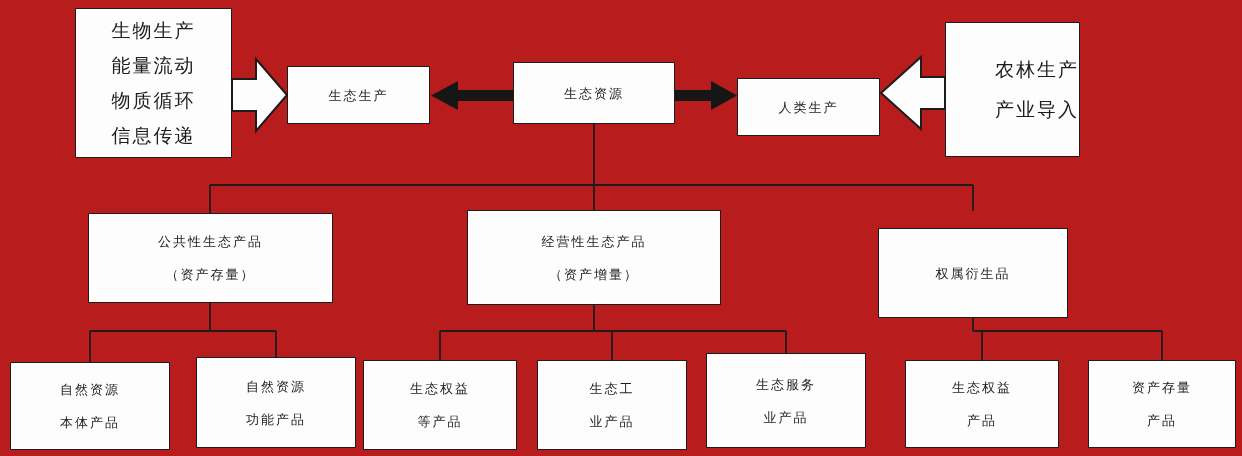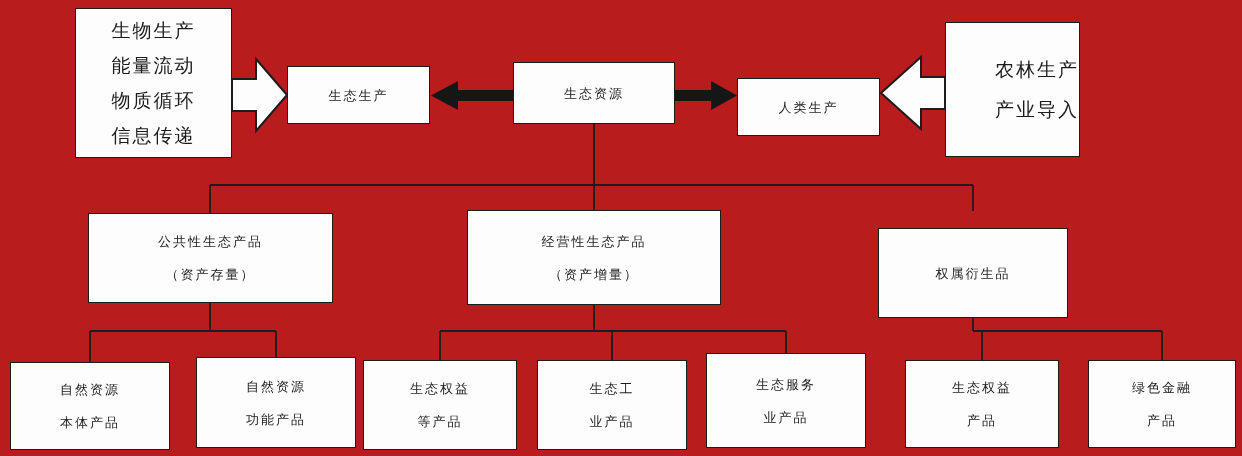--- a/index.html
+++ b/index.html
@@ -115,17 +115,17 @@
     <span class="line">生态服务</span>
     <span class="line">业产品</span>
   </div>
 
   <div class="box" style="left:905px;top:360px;width:154px;height:88px">
     <span class="line">生态权益</span>
     <span class="line">产品</span>
   </div>
 
   <div class="box" style="left:1088px;top:360px;width:148px;height:88px">
-    <span class="line">绿色金融</span>
+    <span class="line">资产存量</span>
     <span class="line">产品</span>
   </div>
 
 </div>
 
 </body></html>

